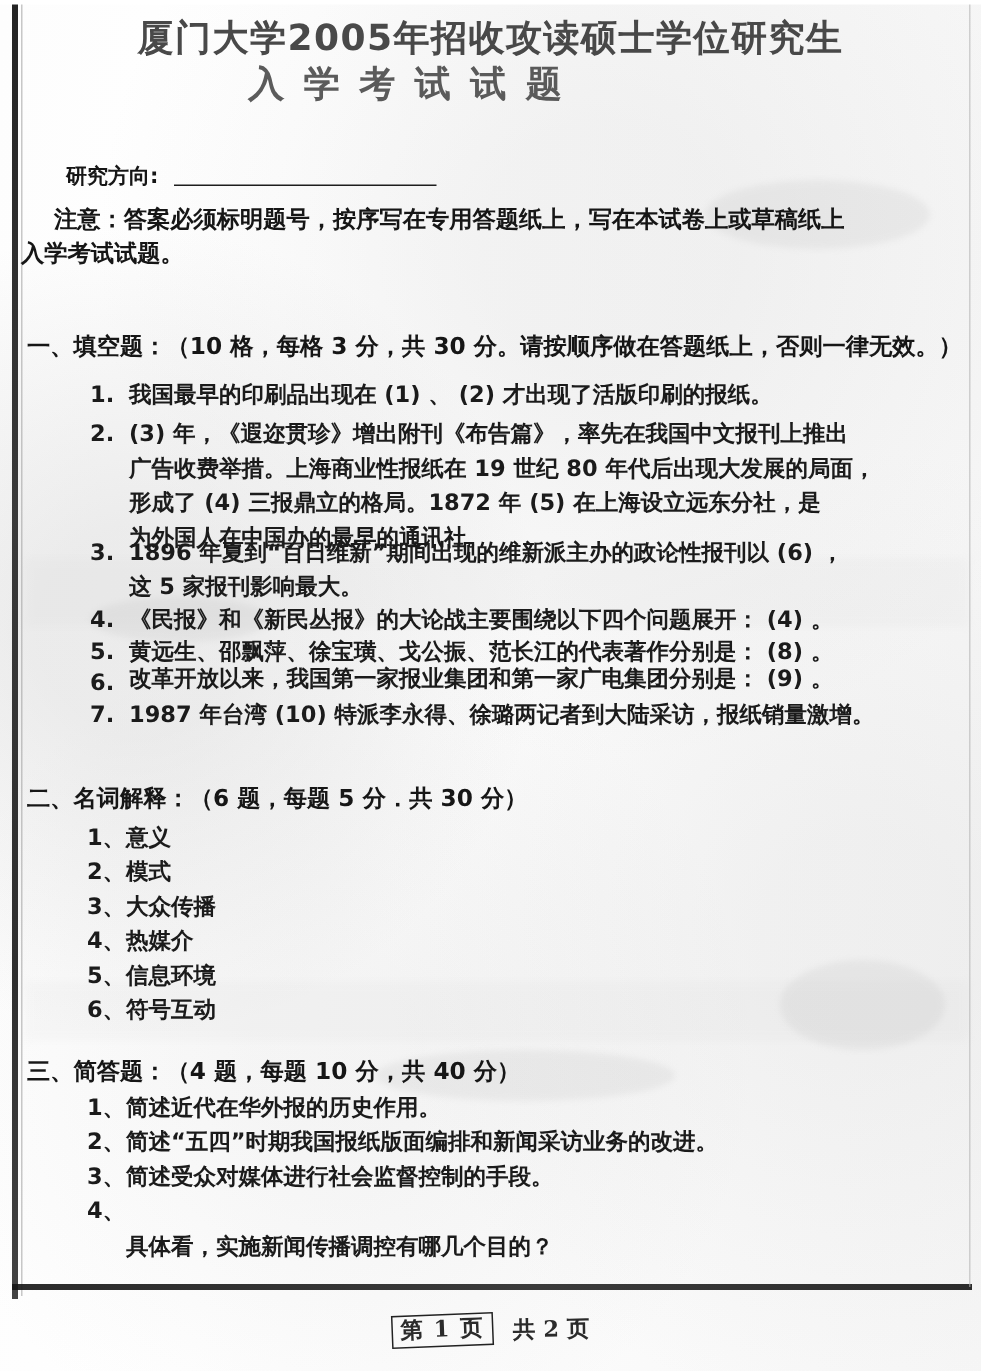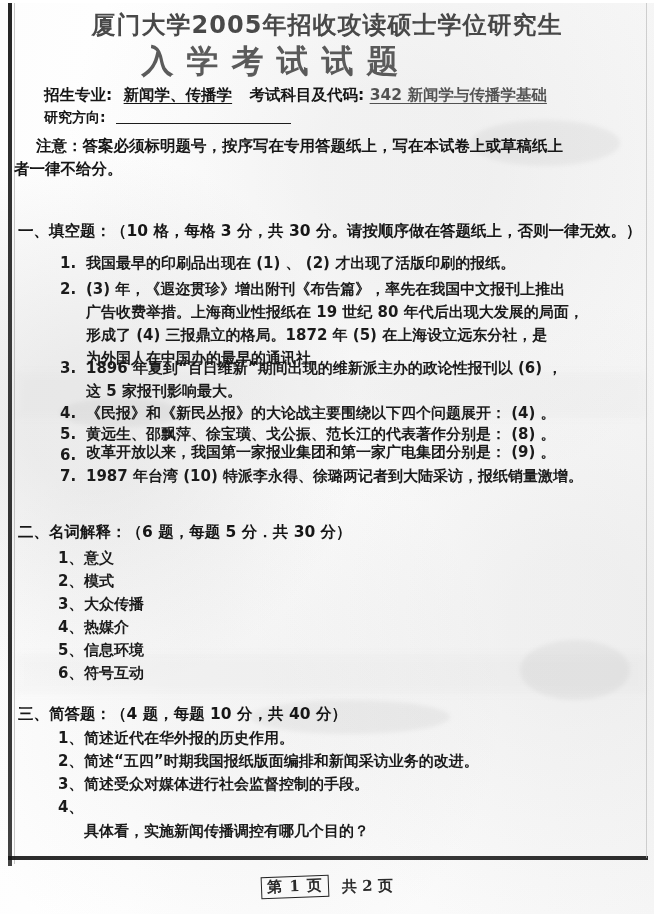--- a/index.html
+++ b/index.html
@@ -28,21 +28,21 @@
   .frame-right{position:absolute;left:646px;top:0;width:1px;height:858px;background:#b4b4b4;opacity:.6;}
   .edge-top{position:absolute;left:0;top:0;width:654px;height:3px;background:#fff;}
   .smudge{position:absolute;background:#b9b9b9;opacity:.18;border-radius:50%;filter:blur(2px);}
   .band{position:absolute;left:16px;width:630px;background:#cfcfcf;opacity:.10;filter:blur(3px);}
 
   
   .pg{position:absolute;left:0;top:0;width:654px;height:914px;}
   .ln{position:absolute;white-space:nowrap;font-weight:700;color:#161616;}
   .title1{left:0;width:654px;text-align:center;top:9px;font-size:24px;letter-spacing:1px;
     color:#3c3c3c;opacity:.93;font-weight:700;}
-  .title2{left:0;width:540px;text-align:center;top:40px;font-size:32px;letter-spacing:13px;
+  .title2{left:0;width:540px;text-align:center;top:40px;font-size:24px;letter-spacing:13px;
     text-indent:13px;color:#4a4a4a;opacity:.9;font-weight:700;}
   .meta1{left:44px;top:85px;font-size:15.5px;}
   .meta2{left:44px;top:109px;font-size:14px;}
   .u{text-decoration:underline;text-underline-offset:3px;}
   .blankline{display:inline-block;border-bottom:1.3px solid #1d1d1d;vertical-align:-2px;}
   .notice1{left:36px;top:136px;font-size:15.5px;}
   .notice2{left:14px;top:159px;font-size:15.5px;}
   .sec{left:18px;font-size:15.5px;font-weight:700;}
   .q{position:absolute;font-size:15px;font-weight:700;white-space:nowrap;color:#1b1b1b;}
   .qi{position:absolute;font-size:15px;font-weight:700;white-space:nowrap;color:#1b1b1b;}
@@ -71,33 +71,27 @@
   <div class="frame-left2"></div>
   <div class="frame-bottom"></div>
   <div class="frame-right"></div>
   <div class="edge-top"></div>
 
   <div class="pg">
 
     <div class="ln title1">厦门大学2005年招收攻读硕士学位研究生</div>
     <div class="ln title2">入学考试试题</div>
 
-    <div class="ln meta1">
-      <span>招生专业:</span>
-      <span class="u" style="margin:0 6px;">新闻学、传播学</span>
-      <span style="margin-left:6px;">考试科目及代码:</span>
-      <span class="u faint">342 新闻学与传播学基础</span>
-    </div>
     <div class="ln meta2">
       <span>研究方向:</span>
       <span class="blankline" style="width:175px;height:14px;margin-left:6px;"></span>
     </div>
 
     <div class="ln notice1">注意：答案必须标明题号，按序写在专用答题纸上，写在本试卷上或草稿纸上</div>
-    <div class="ln notice2">者一律不给分。</div>
+    <div class="ln notice2">入学考试试题。</div>
 
     <div class="ln sec" style="top:221px;">一、填空题：（10 格，每格 3 分，共 30 分。请按顺序做在答题纸上，否则一律无效。）</div>
 
     <div class="q" style="left:60px;top:254px;">1.</div>
     <div class="q" style="left:86px;top:254px;">我国最早的印刷品出现在 (1) 、 (2) 才出现了活版印刷的报纸。</div>
 
     <div class="q" style="left:60px;top:280px;">2.</div>
     <div class="q" style="left:86px;top:280px;">(3) 年，《遐迩贯珍》增出附刊《布告篇》，率先在我国中文报刊上推出</div>
     <div class="q" style="left:86px;top:303px;">广告收费举措。上海商业性报纸在 19 世纪 80 年代后出现大发展的局面，</div>
     <div class="q" style="left:86px;top:326px;">形成了 (4) 三报鼎立的格局。1872 年 (5) 在上海设立远东分社，是</div>

